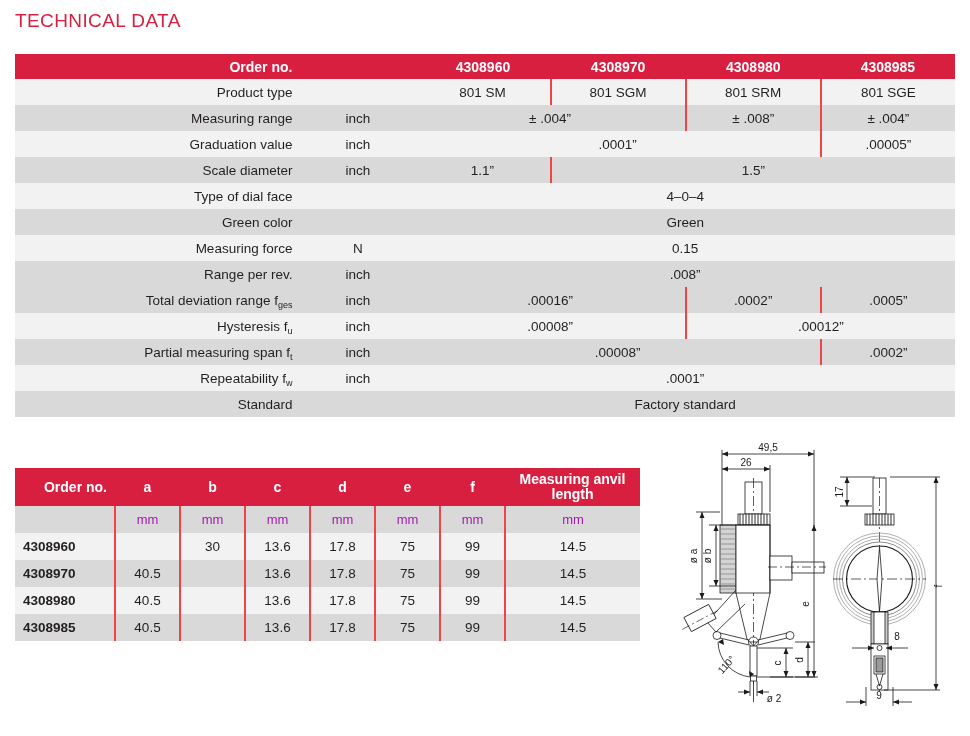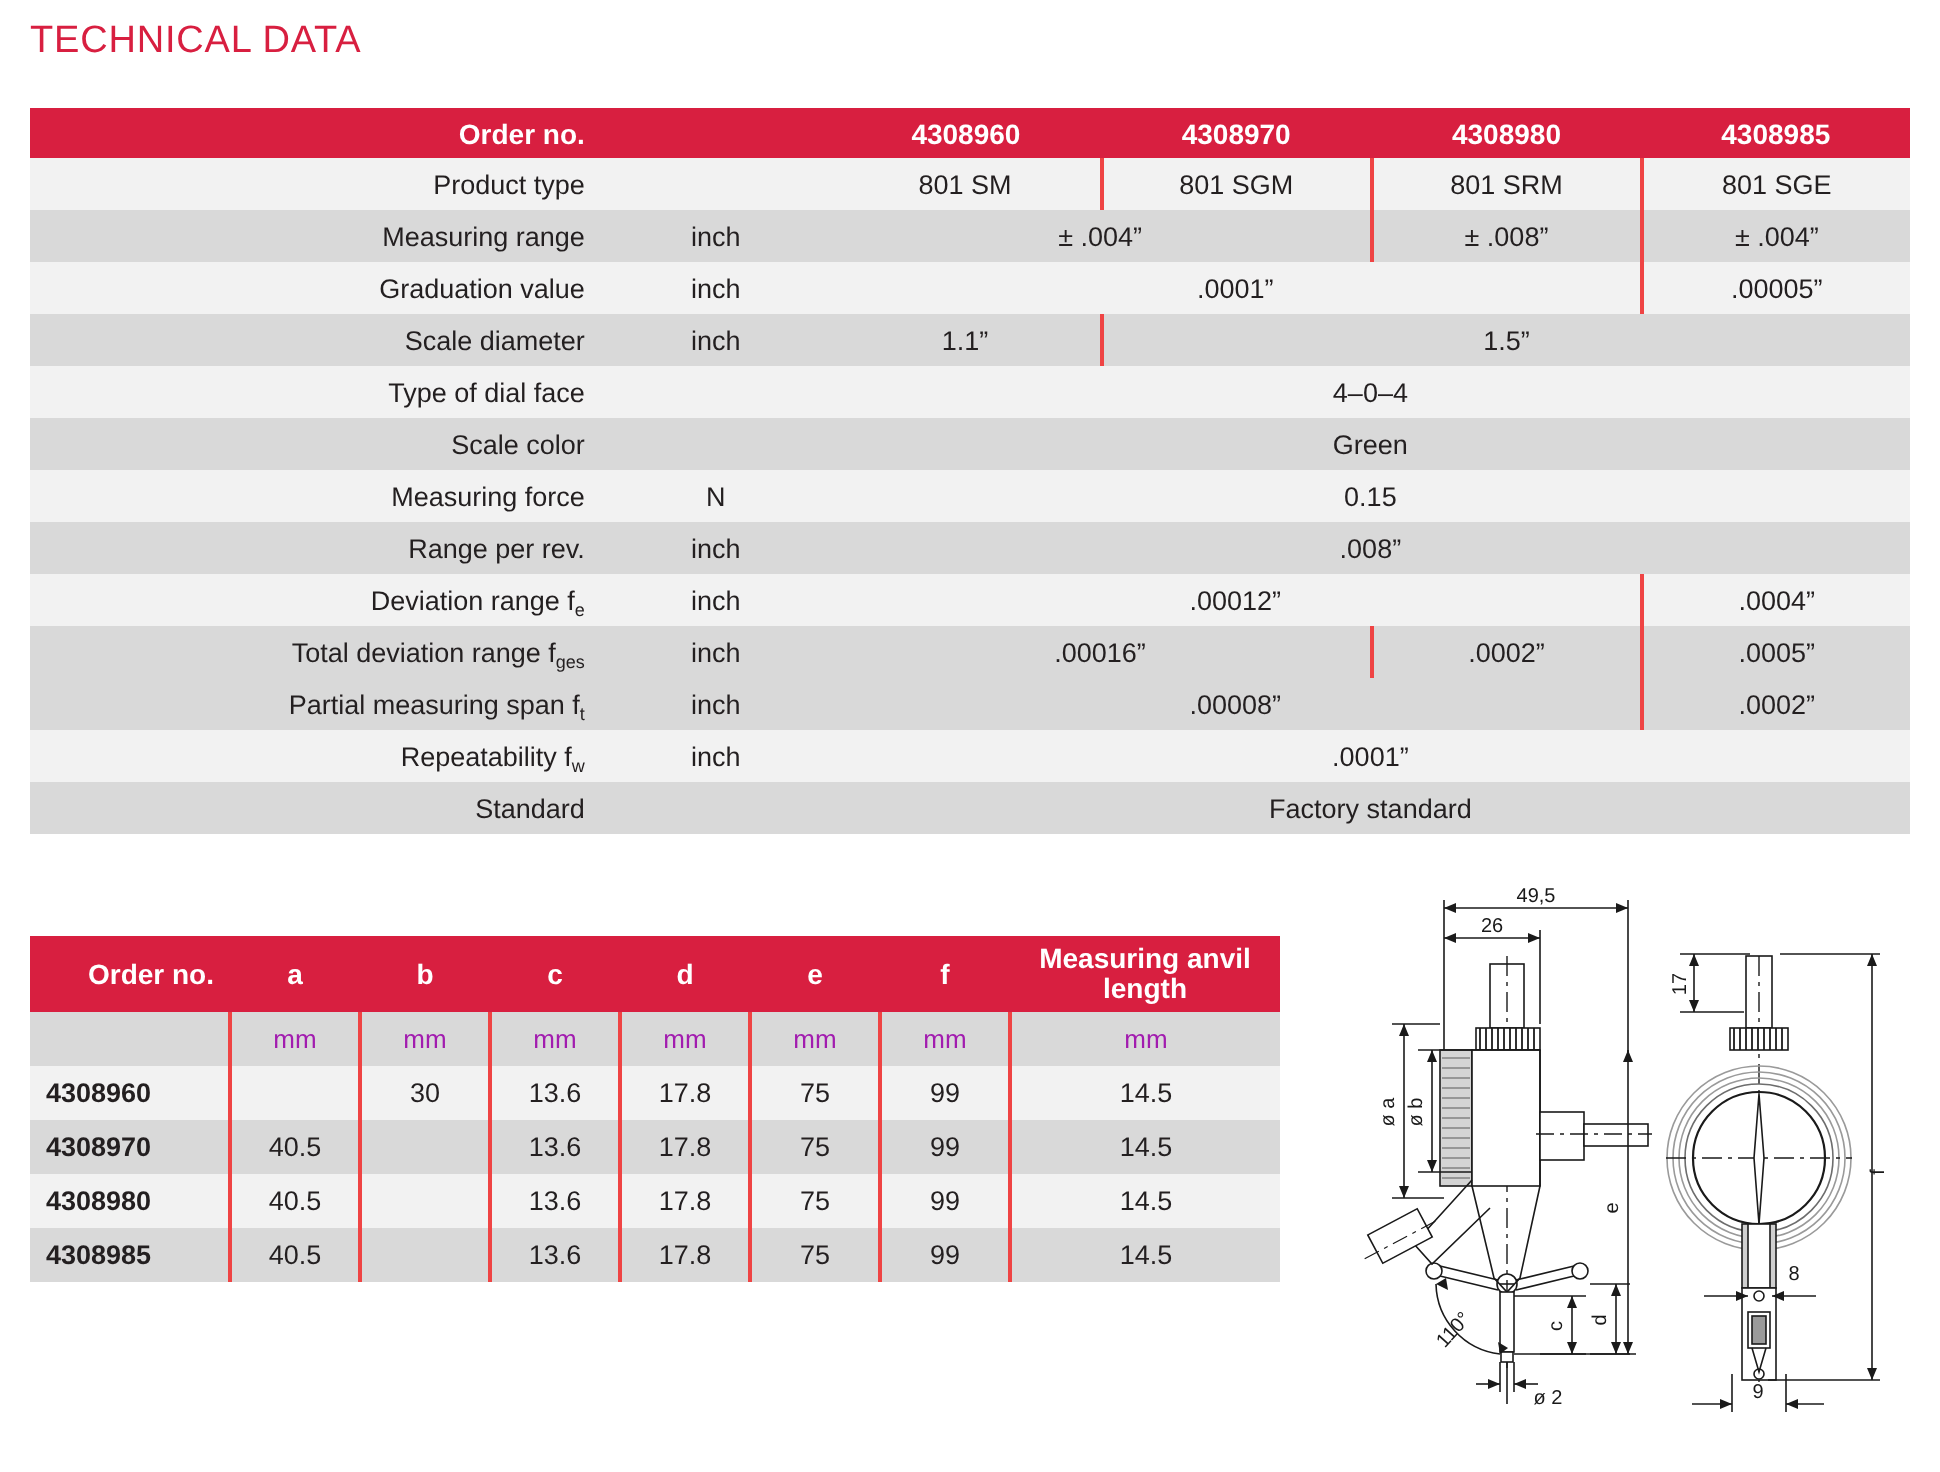--- a/index.html
+++ b/index.html
@@ -107,46 +107,46 @@
           <td class="unit">inch</td>
           <td class="val" colspan="1">1.1”</td>
           <td class="val sep" colspan="3">1.5”</td>
         </tr>
         <tr class="r-light">
           <td class="lbl">Type of dial face</td>
           <td class="unit"></td>
           <td class="val" colspan="4">4–0–4</td>
         </tr>
         <tr class="r-dark">
-          <td class="lbl">Scale color</td>
+          <td class="lbl">Green color</td>
           <td class="unit"></td>
           <td class="val" colspan="4">Green</td>
         </tr>
         <tr class="r-light">
           <td class="lbl">Measuring force</td>
           <td class="unit">N</td>
           <td class="val" colspan="4">0.15</td>
         </tr>
         <tr class="r-dark">
           <td class="lbl">Range per rev.</td>
           <td class="unit">inch</td>
           <td class="val" colspan="4">.008”</td>
         </tr>
-        <tr class="r-light">
-          <td class="lbl">Deviation range f<sub>e</sub></td>
-          <td class="unit">inch</td>
-          <td class="val" colspan="3">.00012”</td>
-          <td class="val sep" colspan="1">.0004”</td>
-        </tr>
         <tr class="r-dark">
           <td class="lbl">Total deviation range f<sub>ges</sub></td>
           <td class="unit">inch</td>
           <td class="val" colspan="2">.00016”</td>
           <td class="val sep" colspan="1">.0002”</td>
           <td class="val sep" colspan="1">.0005”</td>
+        </tr>
+        <tr class="r-light">
+          <td class="lbl">Hysteresis f<sub>u</sub></td>
+          <td class="unit">inch</td>
+          <td class="val" colspan="2">.00008”</td>
+          <td class="val sep" colspan="2">.00012”</td>
         </tr>
         <tr class="r-dark">
           <td class="lbl">Partial measuring span f<sub>t</sub></td>
           <td class="unit">inch</td>
           <td class="val" colspan="3">.00008”</td>
           <td class="val sep" colspan="1">.0002”</td>
         </tr>
         <tr class="r-light">
           <td class="lbl">Repeatability f<sub>w</sub></td>
           <td class="unit">inch</td>

